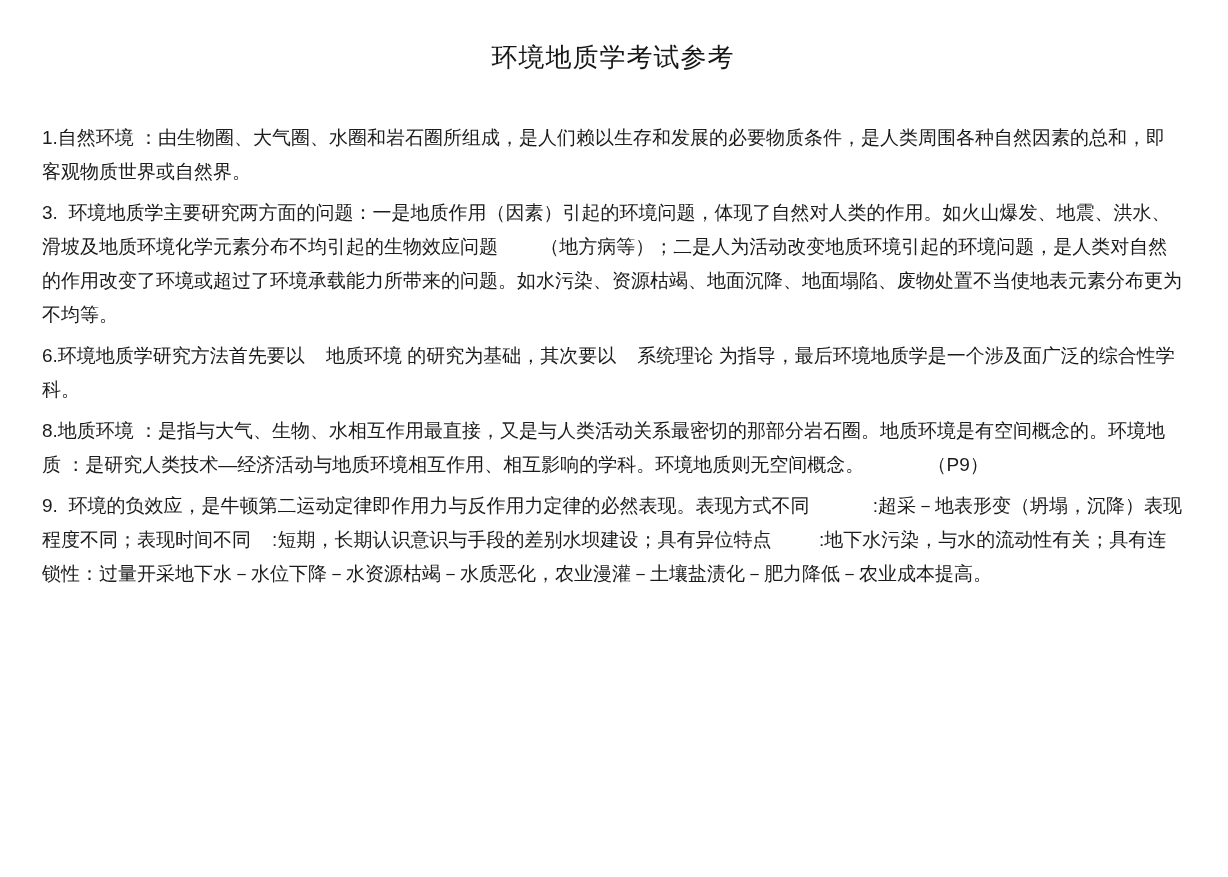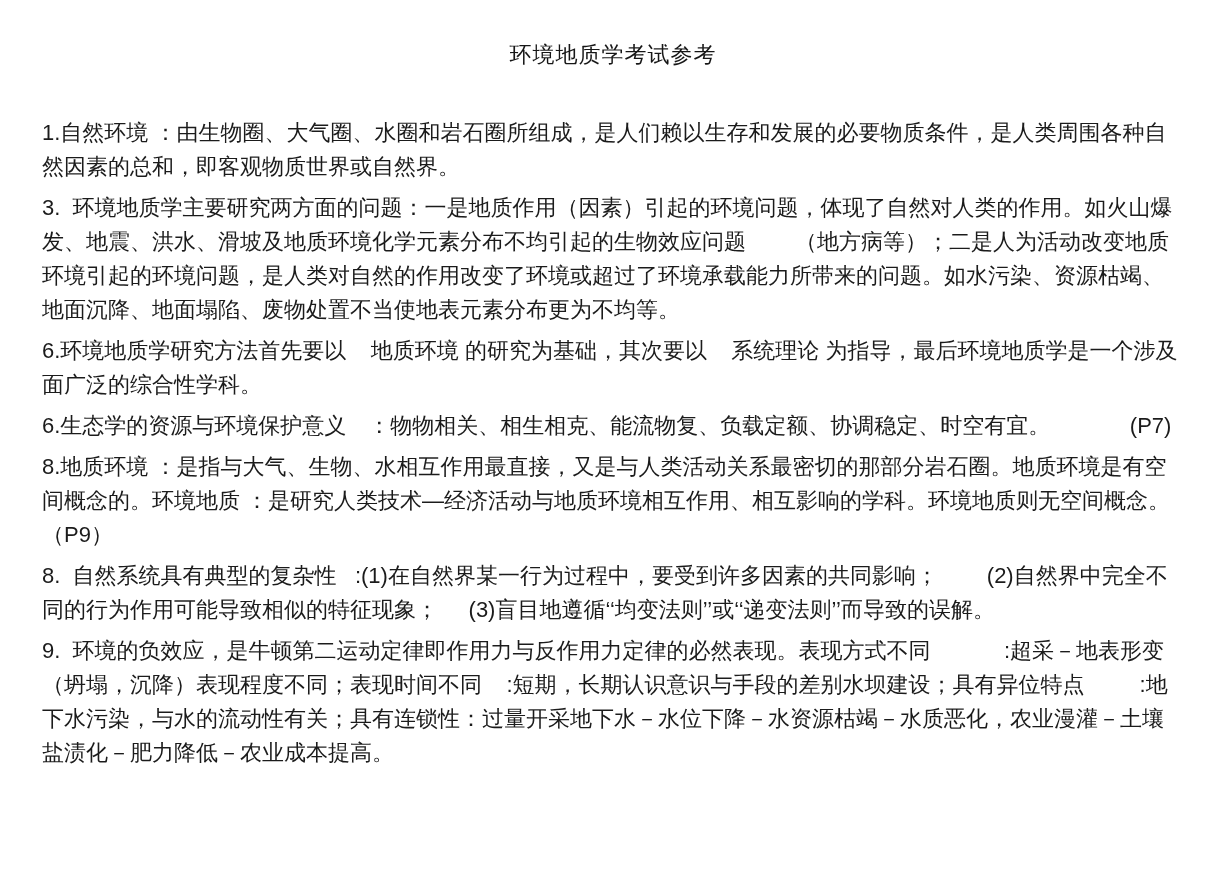--- a/index.html
+++ b/index.html
@@ -11,43 +11,41 @@
   .doc {
     box-sizing: border-box;
     width: 1228px;
     min-height: 877px;
     background: #ffffff;
     color: #1a1a1a;
     font-family: "Liberation Sans", "DejaVu Sans", sans-serif;
     padding: 34px 44px 20px 42px;
   }
   .doc-title {
-    font-size: 22px;
+    font-size: 26px;
     font-weight: 400;
     text-align: center;
     margin: 6px 0 46px 0;
     letter-spacing: 1px;
     color: #161616;
   }
   .para {
-    font-size: 22px;
+    font-size: 19px;
     line-height: 34px;
     margin: 7px 0;
     white-space: pre-wrap;
     word-break: break-all;
     overflow-wrap: anywhere;
     color: #1b1b1b;
   }
 </style>
 </head>
 <body>
 
 <div class="doc">
   <h1 class="doc-title">环境地质学考试参考</h1>
 
   <div class="para">1.自然环境 ：由生物圈、大气圈、水圈和岩石圈所组成，是人们赖以生存和发展的必要物质条件，是人类周围各种自然因素的总和，即客观物质世界或自然界。</div>
   <div class="para">3.  环境地质学主要研究两方面的问题：一是地质作用（因素）引起的环境问题，体现了自然对人类的作用。如火山爆发、地震、洪水、滑坡及地质环境化学元素分布不均引起的生物效应问题        （地方病等）；二是人为活动改变地质环境引起的环境问题，是人类对自然的作用改变了环境或超过了环境承载能力所带来的问题。如水污染、资源枯竭、地面沉降、地面塌陷、废物处置不当使地表元素分布更为不均等。</div>
   <div class="para">6.环境地质学研究方法首先要以    地质环境 的研究为基础，其次要以    系统理论 为指导，最后环境地质学是一个涉及面广泛的综合性学科。</div>
-  <div class="para">6.生态学的资源与环境保护意义　：物物相关、相生相克、能流物复、负载定额、协调稳定、时空有宜。             (P7)</div>
   <div class="para">8.地质环境 ：是指与大气、生物、水相互作用最直接，又是与人类活动关系最密切的那部分岩石圈。地质环境是有空间概念的。环境地质 ：是研究人类技术—经济活动与地质环境相互作用、相互影响的学科。环境地质则无空间概念。            （P9）</div>
-  <div class="para">8.  自然系统具有典型的复杂性   :(1)在自然界某一行为过程中，要受到许多因素的共同影响；        (2)自然界中完全不同的行为作用可能导致相似的特征现象；     (3)盲目地遵循‘‘均变法则’’或‘‘递变法则’’而导致的误解。</div>
   <div class="para">9.  环境的负效应，是牛顿第二运动定律即作用力与反作用力定律的必然表现。表现方式不同            :超采－地表形变（坍塌，沉降）表现程度不同；表现时间不同    :短期，长期认识意识与手段的差别水坝建设；具有异位特点         :地下水污染，与水的流动性有关；具有连锁性：过量开采地下水－水位下降－水资源枯竭－水质恶化，农业漫灌－土壤盐渍化－肥力降低－农业成本提高。</div>
 </div>
 
 </body></html>

